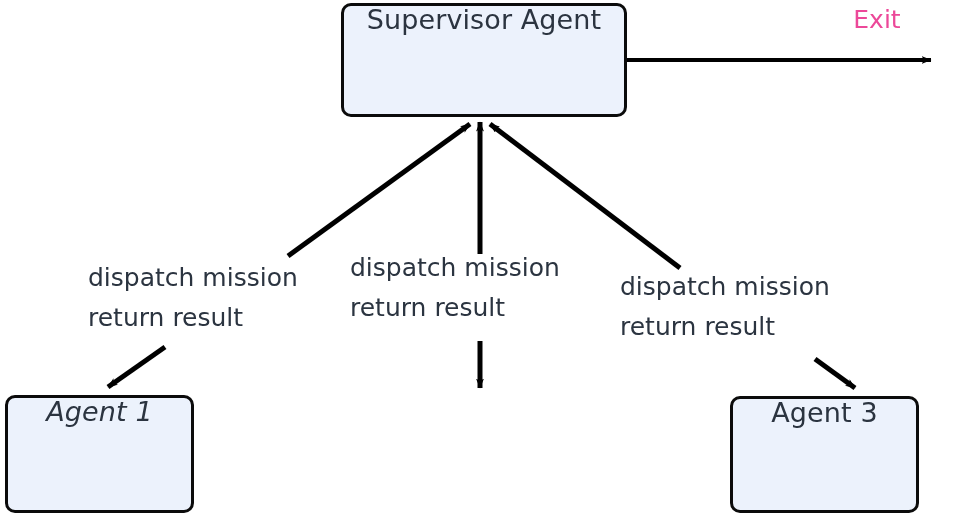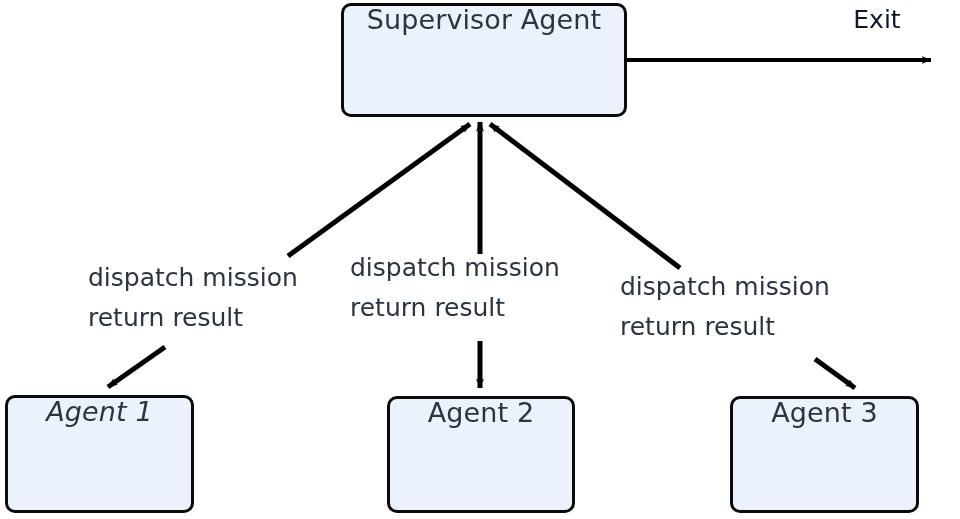--- a/index.html
+++ b/index.html
@@ -96,21 +96,21 @@
     width: 260px;
   }
   #label-exit {
     position: absolute;
     left: 817px;
     top: 3px;
     width: 120px;
     text-align: center;
     font-size: 25px;
     line-height: 34px;
-    color: #0f172a;
+    color: #ec4899;
     z-index: 3;
   }
 </style>
 </head>
 <body>
 
 <div id="canvas">
 
   <svg id="edges" viewBox="0 0 960 519" width="960" height="519">
     <defs>
@@ -135,23 +135,20 @@
   </svg>
 
   <div class="node" id="node-supervisor">
     <span class="node-label">Supervisor Agent</span>
   </div>
 
   <div class="node" id="node-agent1">
     <span class="node-label">Agent 1</span>
   </div>
 
-  <div class="node" id="node-agent2">
-    <span class="node-label">Agent 2</span>
-  </div>
 
   <div class="node" id="node-agent3">
     <span class="node-label">Agent 3</span>
   </div>
 
   <div class="edge-label" id="label-left">
     <span>dispatch mission</span>
     <span>return result</span>
   </div>
 

